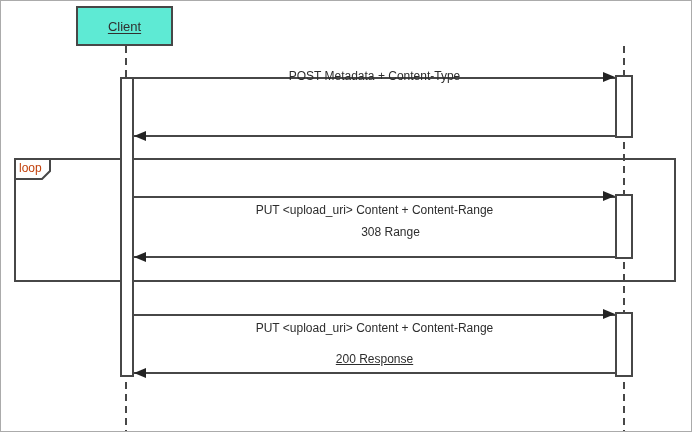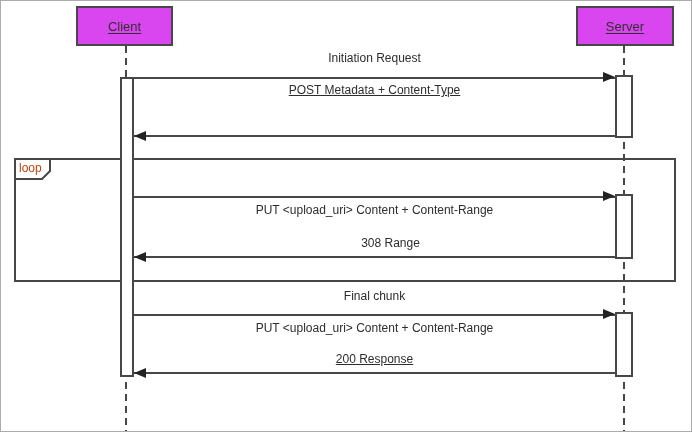--- a/index.html
+++ b/index.html
@@ -5,21 +5,21 @@
   html,body { margin:0; padding:0; background:#e8e8e8; font-family:"Liberation Sans", sans-serif; }
   .canvas {
     position:relative; width:692px; height:432px; margin:0;
     background:#ffffff; border:1px solid #ababab; box-sizing:border-box;
     overflow:hidden; color:#2d2d2d;
   }
   .abs { position:absolute; box-sizing:border-box; }
 
   
   .actor-box {
-    border:2px solid #474747; background:#d946ef; z-index:6;
+    border:2px solid #474747; background:#5eead4; z-index:6;
     display:flex; align-items:center; justify-content:center;
   }
   .actor-label { font-size:13px; text-decoration:underline; text-underline-offset:2px; color:#303030; }
 
   
   .lifeline {
     width:2px; z-index:1;
     background:repeating-linear-gradient(to bottom, #474747 0px, #474747 7px, transparent 7px, transparent 12px);
   }
 
@@ -75,27 +75,22 @@
   <div class="abs arrow-right" style="left:602px; top:71px;"></div>
   <div class="abs arrow-left" style="left:133px; top:130px;"></div>
   <div class="abs arrow-right" style="left:602px; top:190px;"></div>
   <div class="abs arrow-left" style="left:133px; top:251px;"></div>
   <div class="abs arrow-right" style="left:602px; top:308px;"></div>
   <div class="abs arrow-left" style="left:133px; top:367px;"></div>
 
   <div class="abs actor-box" style="left:75px; top:5px; width:97px; height:40px;">
     <span class="actor-label">Client</span>
   </div>
-  <div class="abs actor-box" style="left:575px; top:5px; width:98px; height:40px;">
-    <span class="actor-label">Server</span>
-  </div>
 
-  <div class="abs msg-label" style="top:50px;">Initiation Request</div>
-  <div class="abs msg-label" style="top:82px;text-decoration:underline;">POST Metadata + Content-Type</div>
+  <div class="abs msg-label" style="top:68px;">POST Metadata + Content-Type</div>
 
   <div class="abs msg-label" style="top:202px;">PUT &lt;upload_uri&gt; Content + Content-Range</div>
-  <div class="abs msg-label" style="top:235px;padding-left:32px;">308 Range</div>
+  <div class="abs msg-label" style="top:224px;padding-left:32px;">308 Range</div>
 
-  <div class="abs msg-label" style="top:288px;">Final chunk</div>
   <div class="abs msg-label" style="top:320px;">PUT &lt;upload_uri&gt; Content + Content-Range</div>
   <div class="abs msg-label" style="top:351px;text-decoration:underline;">200 Response</div>
 
 </div>
 
 </body></html>

